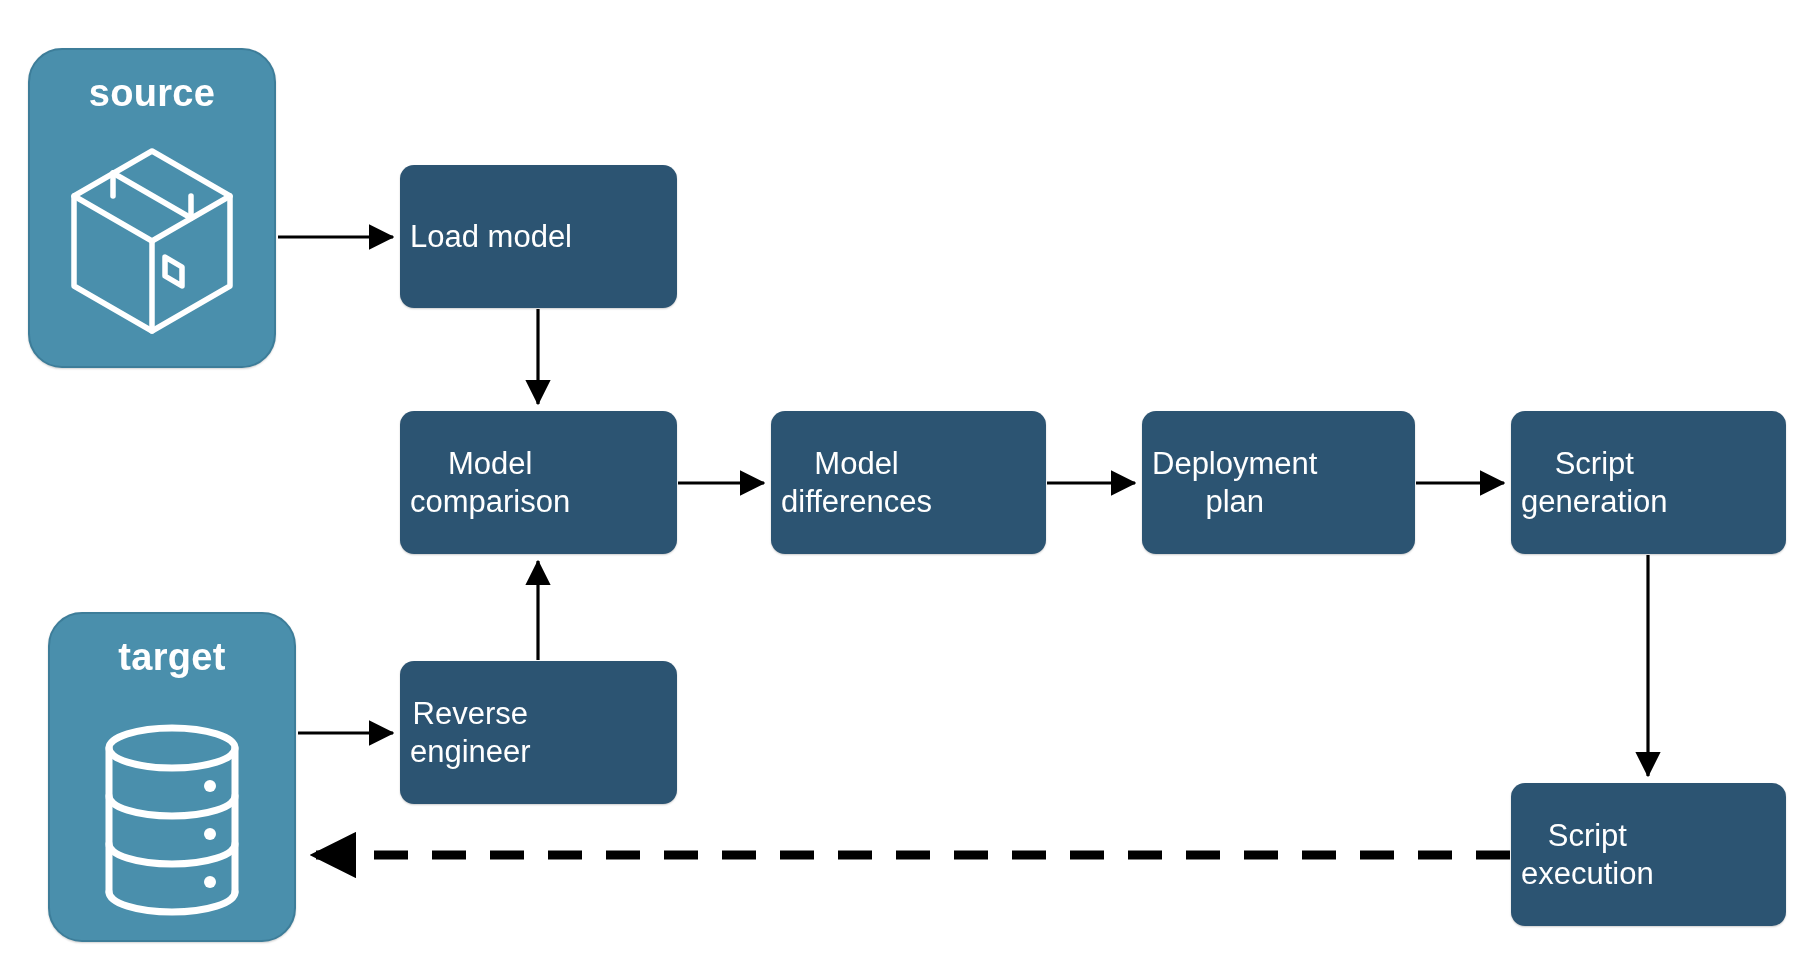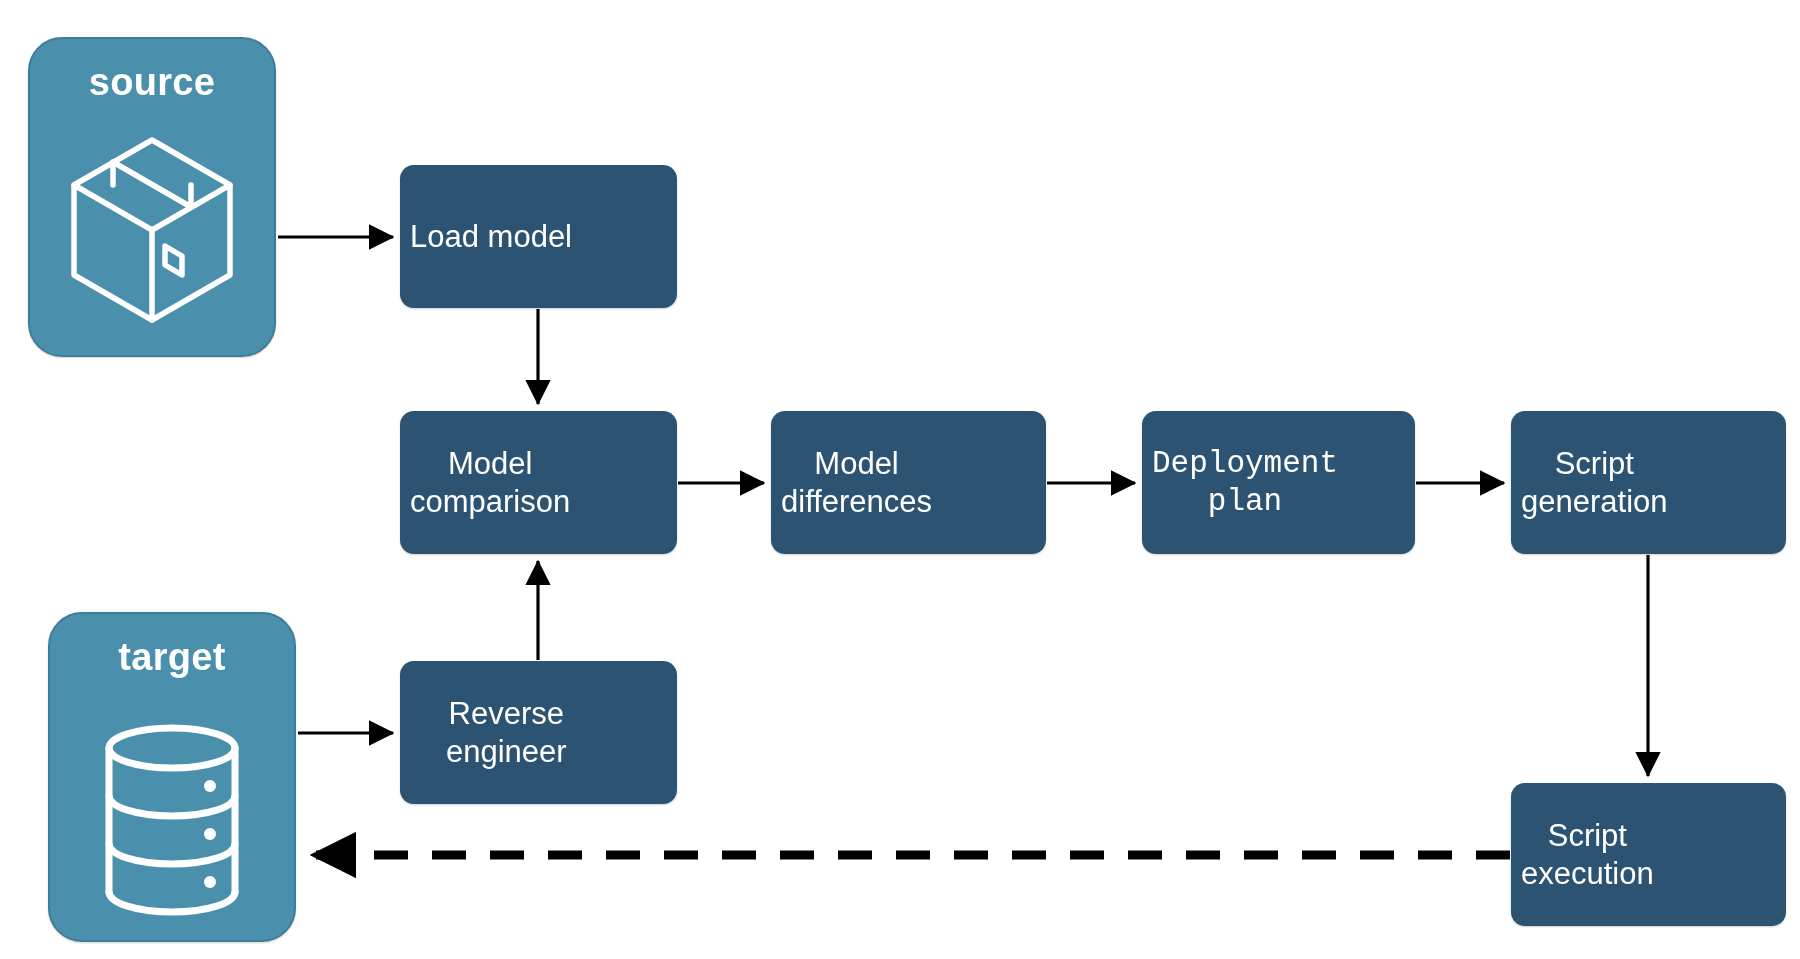--- a/index.html
+++ b/index.html
@@ -107,21 +107,21 @@
 
     <line x1="1047" y1="483" x2="1135" y2="483" stroke="#000000" stroke-width="3.2" marker-end="url(#arrowR)"></line>
 
     <line x1="1416" y1="483" x2="1504" y2="483" stroke="#000000" stroke-width="3.2" marker-end="url(#arrowR)"></line>
 
     <line x1="1648" y1="555" x2="1648" y2="776" stroke="#000000" stroke-width="3.2" marker-end="url(#arrowR)"></line>
 
     <line x1="1510" y1="855" x2="312" y2="855" stroke="#000000" stroke-width="9" stroke-dasharray="34 24" marker-end="url(#arrowFat)"></line>
   </svg>
 
-  <div class="endpoint" style="left:28px; top:37px; width:248px; height:320px;">
+  <div class="endpoint" style="left:28px; top:48px; width:248px; height:320px;">
     <div class="endpoint-label">source</div>
     <div class="endpoint-icon">
       <svg width="180" height="200" viewBox="0 0 180 200" xmlns="http://www.w3.org/2000/svg" fill="none" stroke="#ffffff" stroke-width="5.5" stroke-linejoin="round" stroke-linecap="round">
         <path d="M90 12 L168 57 L168 147 L90 192 L12 147 L12 57 Z"></path>
         <path d="M12 57 L90 102 L168 57"></path>
         <path d="M90 102 L90 192"></path>
         <path d="M51 34 L129 79"></path>
         <path d="M129 79 L129 57"></path>
         <path d="M51 34 L51 57"></path>
         <path d="M103 118 L120 128 L120 147 L103 137 Z"></path>
@@ -153,31 +153,31 @@
   <div class="proc" style="left:400px; top:411px; width:277px; height:143px;">
     <span class="proc-label">Model
 comparison</span>
   </div>
 
   <div class="proc" style="left:771px; top:411px; width:275px; height:143px;">
     <span class="proc-label">Model
 differences</span>
   </div>
 
-  <div class="proc" style="left:1142px; top:411px; width:273px; height:143px;font-family:Liberation Mono, monospace;">
+  <div class="proc" style="left:1142px; top:411px; width:273px; height:143px;">
     <span class="proc-label">Deployment
 plan</span>
   </div>
 
   <div class="proc" style="left:1511px; top:411px; width:275px; height:143px;">
     <span class="proc-label">Script
 generation</span>
   </div>
 
-  <div class="proc" style="left:400px; top:661px; width:277px; height:143px;padding-left:36px;">
+  <div class="proc" style="left:400px; top:661px; width:277px; height:143px;">
     <span class="proc-label">Reverse
 engineer</span>
   </div>
 
   <div class="proc" style="left:1511px; top:783px; width:275px; height:143px;">
     <span class="proc-label">Script
 execution</span>
   </div>
 
 </div>

